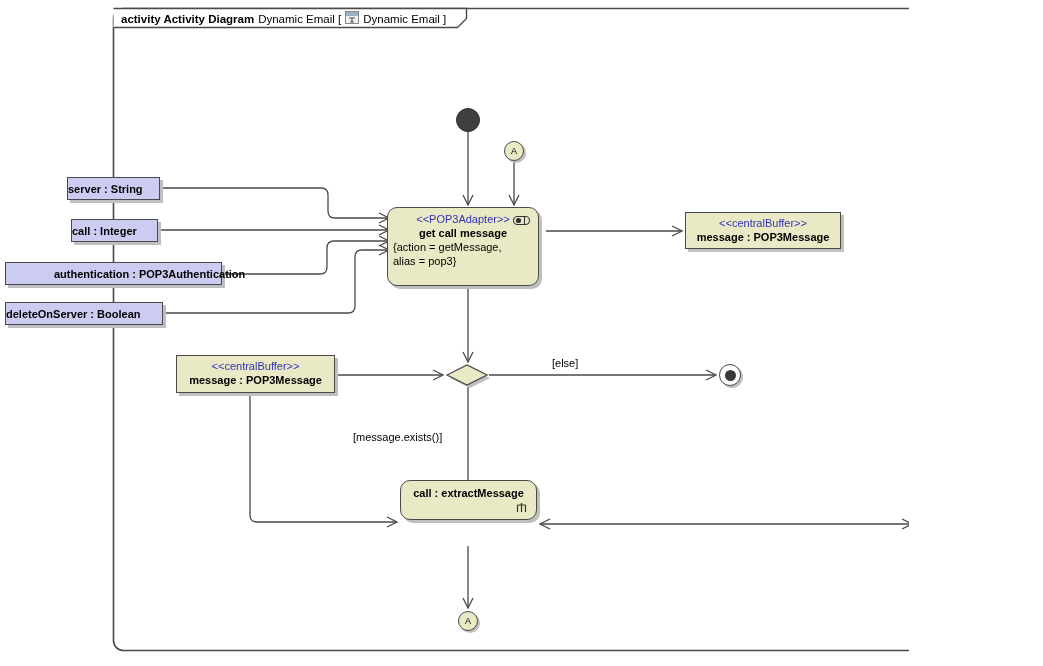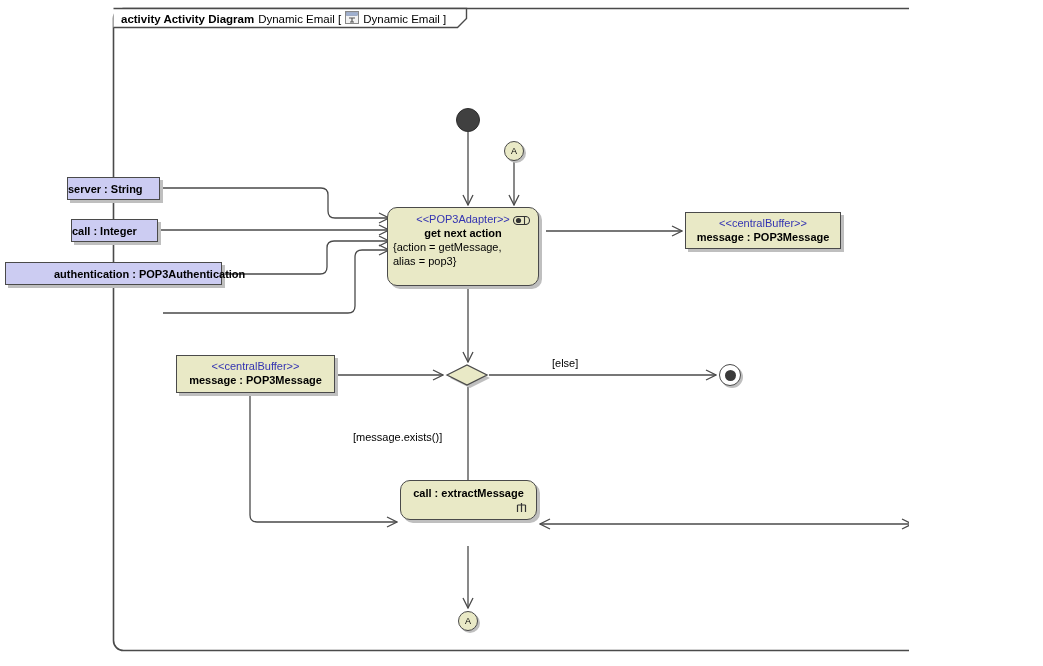--- a/index.html
+++ b/index.html
@@ -121,30 +121,33 @@
 
   <div class="objnode" style="left:67px; top:177px; width:93px; height:23px;">
     <span>server : String</span>
   </div>
   <div class="objnode" style="left:71px; top:219px; width:87px; height:23px;">
     <span>call : Integer</span>
   </div>
   <div class="objnode" style="left:5px; top:262px; width:217px; height:23px;padding-left:48px;">
     <span>authentication : POP3Authentication</span>
   </div>
+  <div class="objnode" style="left:5px; top:302px; width:158px; height:23px;">
+    <span>deleteOnServer : Boolean</span>
+  </div>
 
   <div class="circle initial" style="left:456px; top:108px; width:24px; height:24px;"></div>
 
   <div class="circle connector" style="left:504px; top:141px; width:20px; height:20px;">
     <span>A</span>
   </div>
 
   <div class="node rounded" style="left:387px; top:207px; width:152px; height:79px; padding-top:4px;">
     <div class="stereo">&lt;&lt;POP3Adapter&gt;&gt;</div>
-    <div class="nm">get next action</div>
+    <div class="nm">get call message</div>
     <div class="constraint">{action = getMessage,</div>
     <div class="constraint">alias = pop3}</div>
     <span class="action-icon">
       <svg width="18" height="9" viewBox="0 0 18 9">
         <rect x="0.5" y="0.5" width="16" height="8" rx="4" fill="none" stroke="#333333" stroke-width="1.1"></rect>
         <circle cx="5.5" cy="4.5" r="2.6" fill="#333333"></circle>
         <line x1="11.5" y1="1" x2="11.5" y2="8" stroke="#333333" stroke-width="1.1"></line>
       </svg>
     </span>
   </div>

